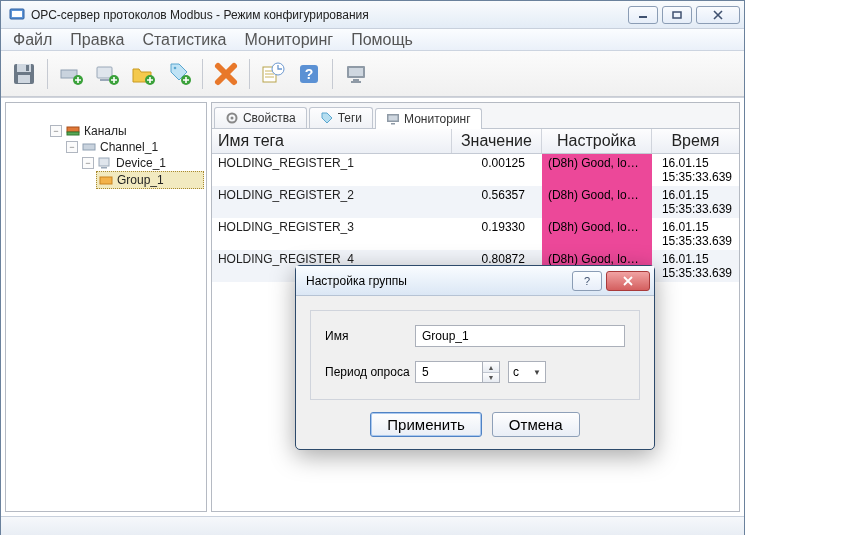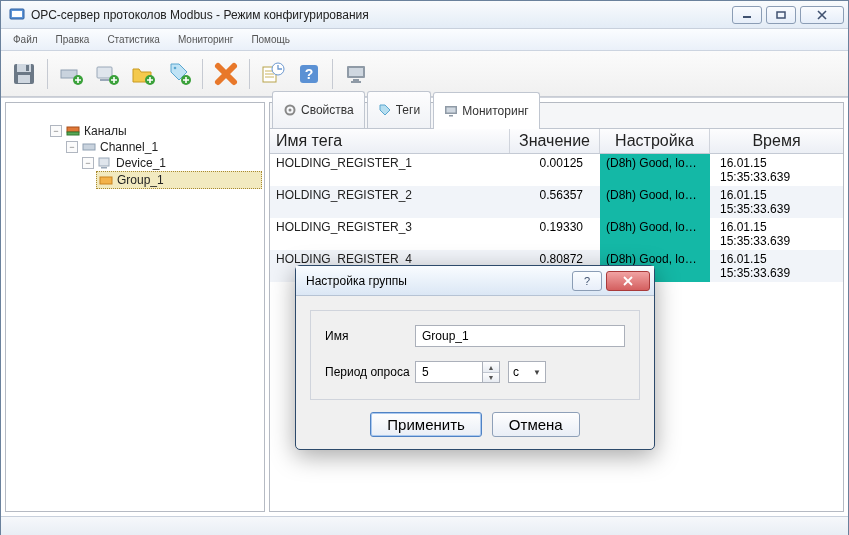--- a/index.html
+++ b/index.html
@@ -1,53 +1,53 @@
 <!DOCTYPE html>
 <html><head>
 <meta charset="utf-8">
 <style>
   * { box-sizing: border-box; font-family: "Segoe UI", Tahoma, sans-serif; }
   body { margin: 0; background: #fff; width: 849px; height: 535px; overflow: hidden; }
-  .outer { border: 1px solid #6a819c; width: 849px; height: 535px; position: relative; background:#fff; }
+  .outer { border: 1px solid #6a819c; width: 745px; height: 535px; position: relative; background:#fff; }
   .titlebar { height: 28px; background: linear-gradient(#f9fbfd,#e3ecf6); border-bottom:1px solid #c8d0dc; display:flex; align-items:center; padding:0 4px 0 8px; }
   .app-icon { width:16px; height:16px; margin-right:6px; }
   .title-text { font-size:12px; color:#222; flex:1; }
   .win-btns { display:flex; gap:4px; }
   .win-btn { width:30px; height:18px; border:1px solid #8b9db5; border-radius:3px; background:linear-gradient(#f9fbfe,#e6eef9); display:flex; align-items:center; justify-content:center; font-size:10px; color:#405270; }
   .win-btn.close { width:44px; }
   .menubar { height:22px; background:linear-gradient(#fbfdff,#eaf0f9); border-bottom:1px solid #ccd4e0; display:flex; align-items:center; padding:0 4px; gap:2px; }
-  .menu-item { padding:2px 8px; font-size:10px; color:#555; }
+  .menu-item { padding:2px 8px; font-size:16px; color:#555; }
   .toolbar { height:46px; background:linear-gradient(#fbfbfb,#f0f0f0); border-bottom:1px solid #c8ccd4; display:flex; align-items:center; padding:0 6px; gap:2px; }
   .tbtn { width:34px; height:34px; border:1px solid transparent; border-radius:3px; display:flex; align-items:center; justify-content:center; }
   .tsep { width:0; height:30px; border-left:1px solid #c6cad2; margin:0 4px; }
   .main { display:flex; height: calc(535px - 28px - 22px - 46px - 20px); border-top:1px solid #d0d4dc; }
   .statusbar { height:20px; background:linear-gradient(#f6f8fb,#e8edf4); border-top:1px solid #c8d0dc; }
   .tree-pane { width:260px; border:1px solid #b5bac3; margin:4px 2px 4px 4px; background:#fff; padding:4px 2px; overflow:auto; }
   .tree li { list-style:none; }
   .tree ul { margin:0; padding-left:16px; }
   .node { display:flex; align-items:center; gap:4px; font-size:12px; color:#222; padding:1px 2px; white-space:nowrap; }
   .expander { width:12px; height:12px; display:flex; align-items:center; justify-content:center; font-size:9px; color:#7a7a7a; border:1px solid #b0b6c0; background:#fbfbfb; line-height:1; }
   .node.selected { background:#f2eac0; border:1px dotted #a88a30; }
   .right-pane { flex:1; margin:4px 4px 4px 2px; display:flex; flex-direction:column; border:1px solid #b5bac3; background:#fff; }
   .tabs { height:26px; display:flex; align-items:flex-end; background:#f5f6f8; border-bottom:1px solid #c0c6d0; padding:2px 2px 0 2px; gap:0; }
-  .tab { padding:11px 10px; font-size:12px; color:#333; border:1px solid #c0c6d0; border-bottom:none; background:linear-gradient(#fdfdfe,#f0f2f6); border-radius:3px 3px 0 0; margin-right:2px; display:flex; align-items:center; gap:4px; }
+  .tab { padding:3px 10px; font-size:12px; color:#333; border:1px solid #c0c6d0; border-bottom:none; background:linear-gradient(#fdfdfe,#f0f2f6); border-radius:3px 3px 0 0; margin-right:2px; display:flex; align-items:center; gap:4px; }
   .tab.active { background:#fff; position:relative; top:1px; }
   .table-head { display:flex; background:linear-gradient(#fdfdfe,#eceff5); border-bottom:1px solid #c4cad4; font-size:16px; color:#222; }
   .th { padding:3px 6px; border-right:1px solid #d0d4dc; }
   .th.name { flex:0 0 240px; }
   .th.val { flex:0 0 90px; text-align:center; }
   .th.qual { flex:0 0 110px; text-align:center; }
   .th.time { flex:1; text-align:center; border-right:none; }
   .tbody { font-size:12px; }
   .row { display:flex; }
   .row.alt { background:#f1f4f9; }
   .td { padding:2px 6px; border-right:1px solid transparent; }
   .td.name { flex:0 0 240px; color:#222; }
   .td.val { flex:0 0 90px; text-align:right; padding-right:16px; }
-  .td.qual { flex:0 0 110px; background:#14b8a6; white-space:nowrap; overflow:hidden; text-overflow:ellipsis; }
+  .td.qual { flex:0 0 110px; background:#ec4899; white-space:nowrap; overflow:hidden; text-overflow:ellipsis; }
   .td.time { flex:1; padding-left:10px; }
   
   .dialog { position:absolute; left:294px; top:264px; width:360px; border:1px solid #2d4a6b; border-radius:5px; box-shadow:0 6px 24px rgba(0,0,0,0.35); background:#f0f0f0; }
   .dlg-title { height:30px; background:linear-gradient(#f9fcff,#dbe7f5); border-bottom:1px solid #b6c3d4; display:flex; align-items:center; padding:0 4px 0 10px; font-size:12px; }
   .dlg-title .spacer { flex:1; }
   .dlg-btn { width:30px; height:20px; border:1px solid #8b9db5; border-radius:3px; background:linear-gradient(#fbfdff,#e8eef9); margin-left:4px; font-size:11px; display:flex; align-items:center; justify-content:center; color:#405270; }
   .dlg-btn.close { background:linear-gradient(#f1a3a3,#d45f5f); color:#fff; border-color:#a93a3a; width:44px; }
   .dlg-body { padding:14px 14px 12px 14px; }
   .fieldset { border:1px solid #d0d4dc; padding:14px 14px 16px 14px; display:grid; grid-template-columns:90px 1fr; row-gap:14px; align-items:center; font-size:12px; }
   .inp { border:1px solid #abb0ba; background:#fff; padding:2px 6px; font-size:12px; height:22px; }

